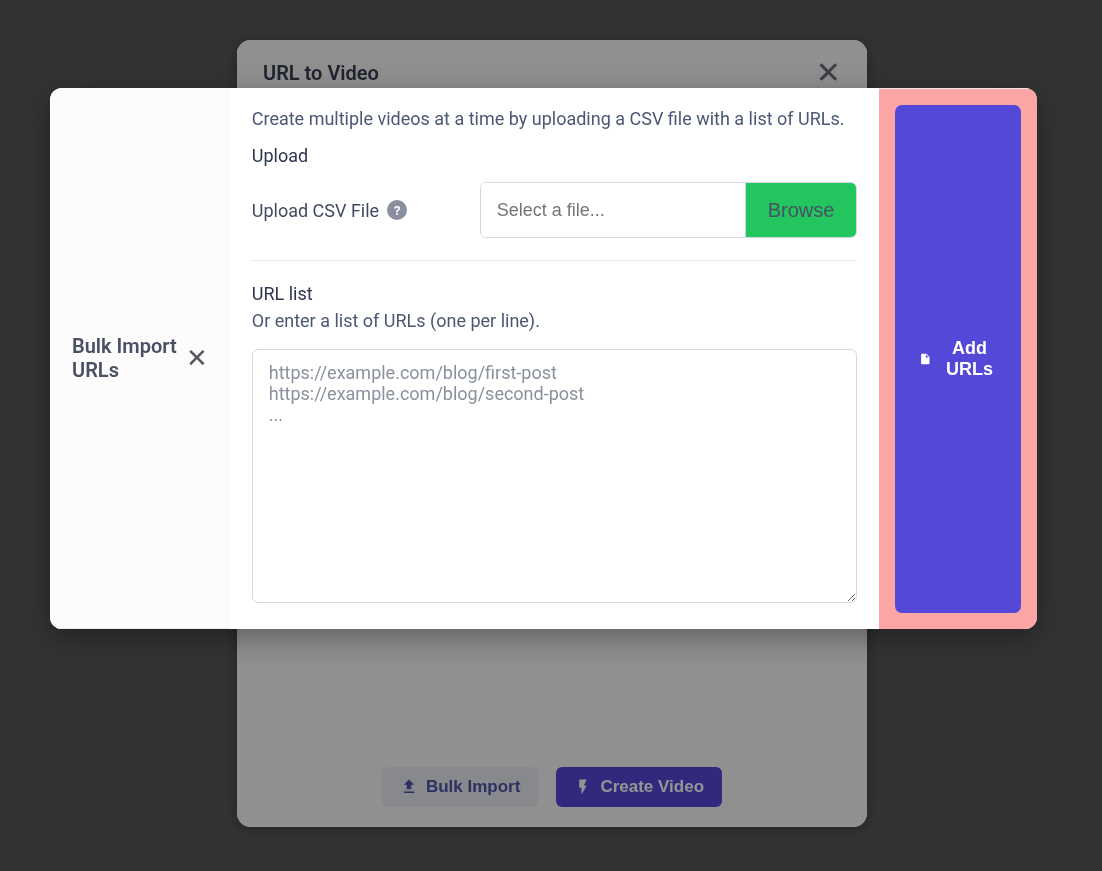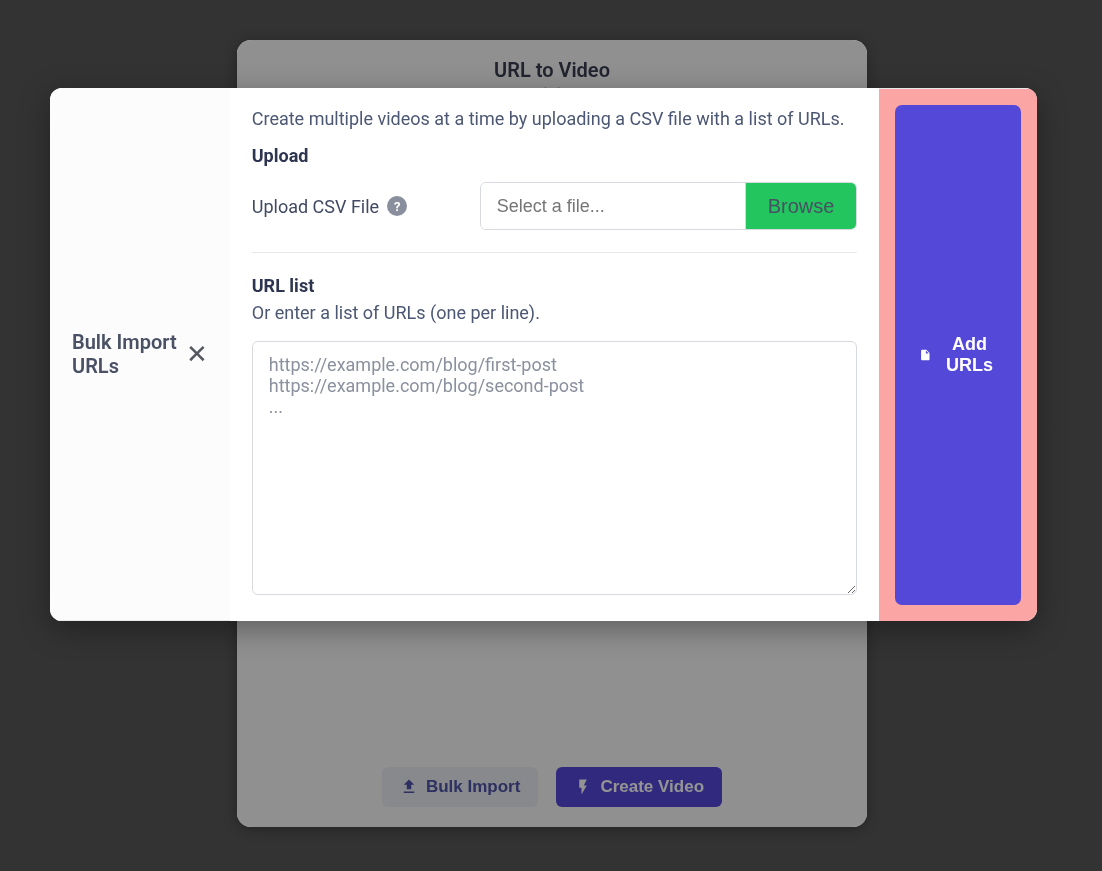--- a/index.html
+++ b/index.html
@@ -22,21 +22,20 @@
       background: #f8f8f9;
       border-radius: 14px;
       box-shadow: 0 2px 14px rgba(0,0,0,0.3);
       overflow: hidden;
     }
     .bg-modal-header {
       display: flex;
       align-items: center;
       justify-content: space-between;
       padding: 18px 26px 18px 26px;
-      flex-direction: column;
     }
     .bg-modal-title {
       font-size: 20px;
       font-weight: 600;
       color: #3a3f52;
     }
     .bg-close {
       font-size: 30px;
       color: #6b6f7f;
       line-height: 1;
@@ -127,21 +126,21 @@
       padding: 20px 22px 22px 22px;
     }
     .description {
       font-size: 18px;
       color: #4c5774;
       margin-bottom: 16px;
       font-weight: 400;
     }
     .section-heading {
       font-size: 18px;
-      font-weight: 700;
+      font-weight: 400;
       color: #2d3550;
       margin-bottom: 16px;
     }
     .upload-row {
       display: flex;
       align-items: center;
       gap: 8px;
       margin-bottom: 22px;
     }
     .upload-label-wrap {
@@ -167,21 +166,21 @@
       display: inline-flex;
       align-items: center;
       justify-content: center;
     }
     .file-input-group {
       display: flex;
       flex: 1;
       border: 1px solid #d6d9df;
       border-radius: 6px;
       overflow: hidden;
-      height: 48px;
+      height: 56px;
     }
     .file-display {
       flex: 1;
       padding: 0 16px;
       font-size: 18px;
       color: #8a909d;
       border: none;
       outline: none;
       background: #fff;
     }

